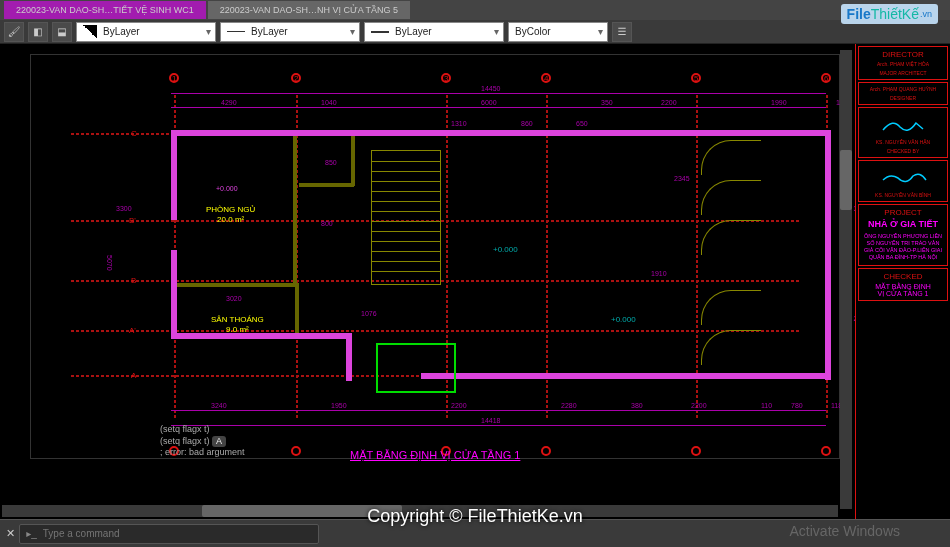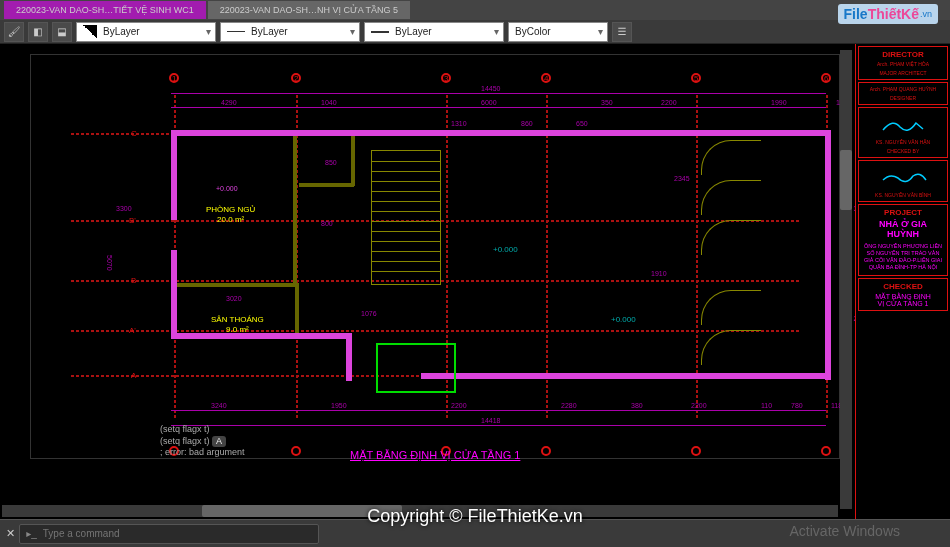--- a/index.html
+++ b/index.html
@@ -38,30 +38,30 @@
     .wall { position: absolute; background: #d4d; }
     .wall-inner { background: #660; }
     
     .room-label { position: absolute; color: #ff0; font-size: 8px; text-align: center; line-height: 1.2; }
     
     .stair { position: absolute; border: 1px solid #880; }
     .stair-tread { position: absolute; height: 1px; background: #880; width: 100%; }
     
     .right-panel { position: absolute; right: 0; top: 44px; width: 95px; bottom: 28px; background: #000; border-left: 1px solid #d11; }
     .panel-box { border: 1px solid #d11; margin: 2px; padding: 3px; color: #d11; font-size: 7px; text-align: center; }
-    .panel-title { color: #d11; font-size: 8px; margin-bottom: 2px; font-weight: bold; }
+    .panel-title { color: #d11; font-size: 8px; margin-bottom: 2px; }
     .sig { height: 28px; display: flex; align-items: center; justify-content: center; }
     .sig svg { stroke: #0cf; fill: none; stroke-width: 1.5; }
     .proj-name { color: #f0f; font-size: 9px; font-weight: bold; }
     .proj-desc { color: #f0f; font-size: 5.5px; line-height: 1.3; }
     .dwg-title { color: #f0f; font-size: 7px; }
     
     .logo { position: absolute; right: 12px; top: 4px; z-index: 100; display: flex; align-items: center; background: rgba(200,230,255,0.9); padding: 2px 6px; border-radius: 3px; }
     .logo-file { color: #1878c8; font-weight: bold; font-size: 14px; }
-    .logo-tk { color: #ec4899; font-weight: bold; font-size: 14px; }
+    .logo-tk { color: #14b8a6; font-weight: normal; font-size: 14px; }
     .logo-vn { color: #1878c8; font-size: 9px; margin-left: 1px; }
     
     .watermark { position: absolute; left: 50%; bottom: 20px; transform: translateX(-50%); color: #fff; font-size: 18px; text-shadow: 0 0 4px #000; z-index: 50; }
     .activate { position: absolute; right: 50px; bottom: 8px; color: #666; font-size: 14px; z-index: 40; text-align: right; }
     
     .cmd-area { position: absolute; left: 160px; bottom: 60px; color: #aaa; font-size: 9px; font-family: monospace; line-height: 1.3; }
     .cmd-badge { display: inline-block; background: #444; color: #eee; border-radius: 3px; padding: 0 4px; font-size: 9px; margin-right: 4px; }
     
     .drawing-title { position: absolute; left: 350px; bottom: 58px; color: #f0f; font-size: 11px; text-decoration: underline; }
     
@@ -289,21 +289,21 @@
   <div class="panel-box">
     <div class="sig">
         <svg width="50" height="20">
           <path d="M5,12 Q12,5 20,10 Q28,18 35,8 Q42,3 48,12"></path>
         </svg>
       </div>
     <div style="font-size:5px">KS. NGUYỄN VĂN BÌNH</div>
   </div>
   <div class="panel-box">
     <div class="panel-title">PROJECT</div>
-    <div class="proj-name">NHÀ Ở GIA HUỲNH</div>
+    <div class="proj-name">NHÀ Ở GIA TIẾT</div>
     <div class="proj-desc" style="white-space:pre-line;margin-top:4px">ÔNG NGUYỄN PHƯƠNG LIÊN
 SỐ NGUYỄN TRI TRẢO VÀN
 GIÀ CÕI VẬN ĐÀO-P.LIÊN GIAI
 QUẬN BA ĐÌNH-TP HÀ NỘI</div>
   </div>
   <div class="panel-box">
     <div class="panel-title">CHECKED</div>
     <div class="dwg-title" style="white-space:pre-line">MẶT BẰNG ĐỊNH
 VỊ CỬA TẦNG 1</div>
   </div>

